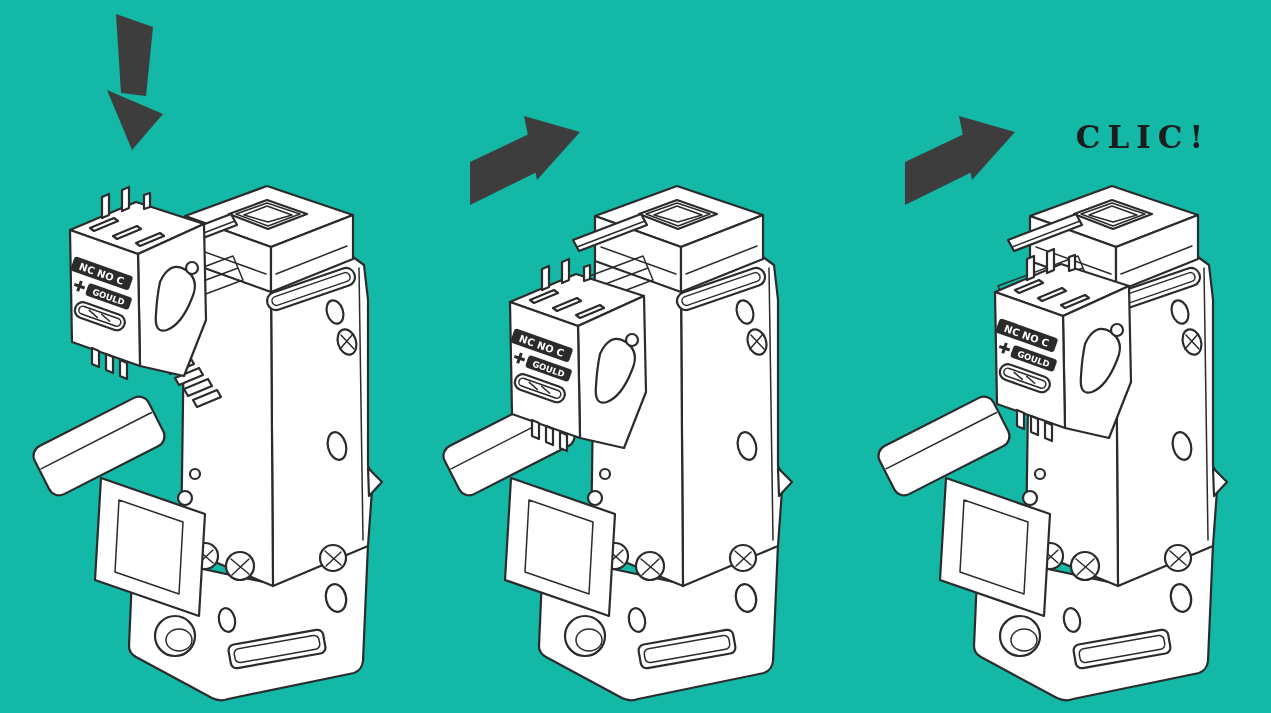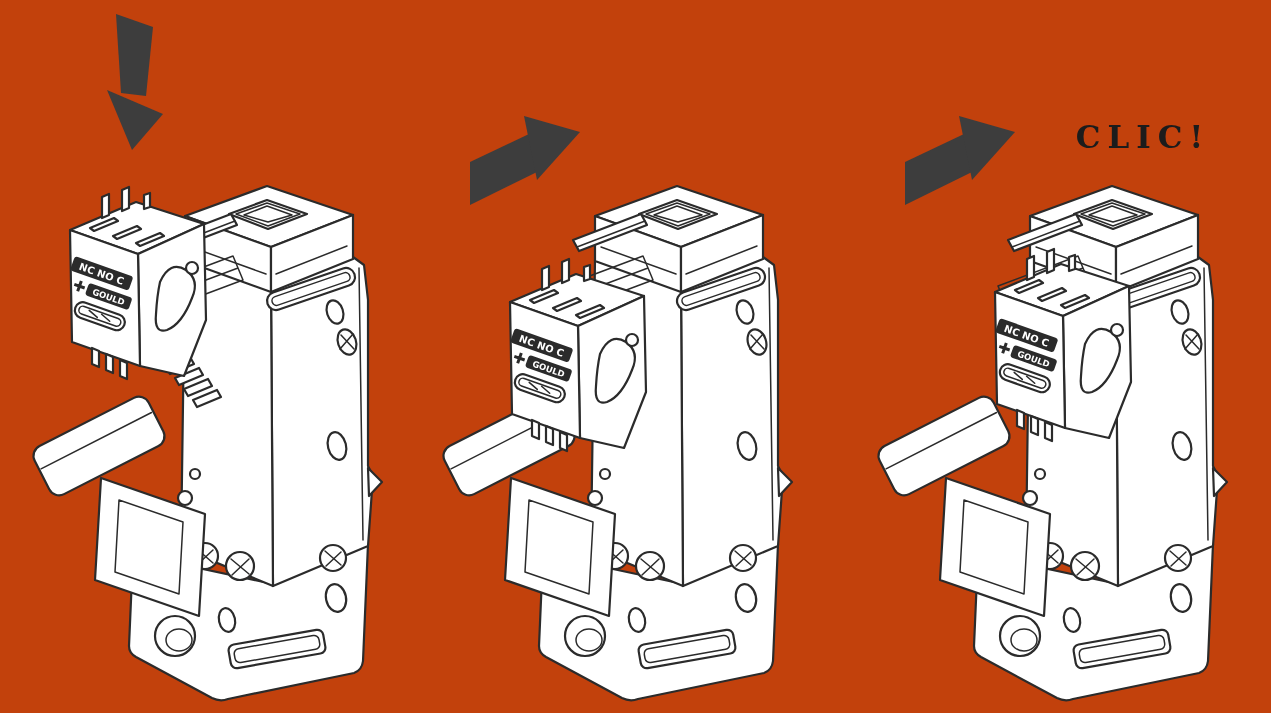--- a/index.html
+++ b/index.html
@@ -1,17 +1,17 @@
 <!DOCTYPE html>
 <html><head>
 <meta charset="utf-8">
 <style>
   html,body{margin:0;padding:0;background:#ffffff;}
   .canvas{
-    position:relative;width:1271px;height:713px;background:#c2410c;
+    position:relative;width:1271px;height:713px;background:#14b8a6;
     overflow:hidden;font-family:"DejaVu Sans",sans-serif;
   }
   .panel{position:absolute;top:0;height:713px;}
   #panel-1{left:15px;width:420px;}
   #panel-2{left:425px;width:420px;}
   #panel-3{left:860px;width:411px;}
   .art{stroke:#2b2b2b;stroke-width:2.2;fill:#ffffff;stroke-linejoin:round;stroke-linecap:round;}
   .thin{stroke:#2b2b2b;stroke-width:1.5;fill:none;stroke-linejoin:round;stroke-linecap:round;}
   .dark{fill:#2b2b2b;stroke:none;}
   .arrow{fill:#3d3d3d;stroke:none;}

